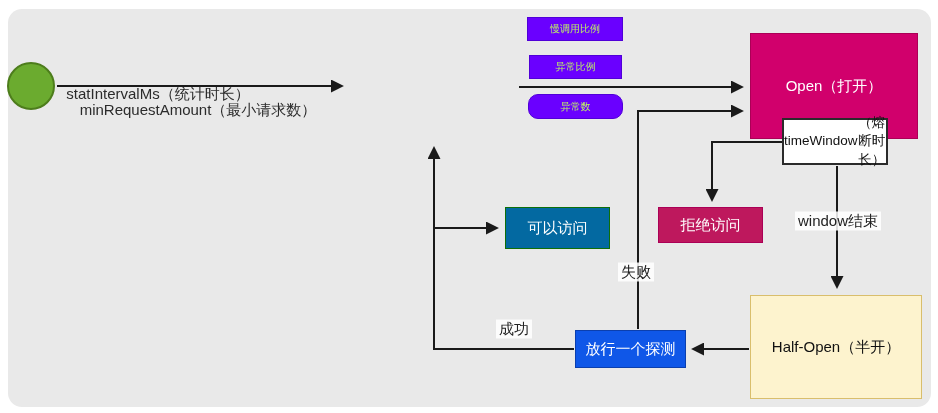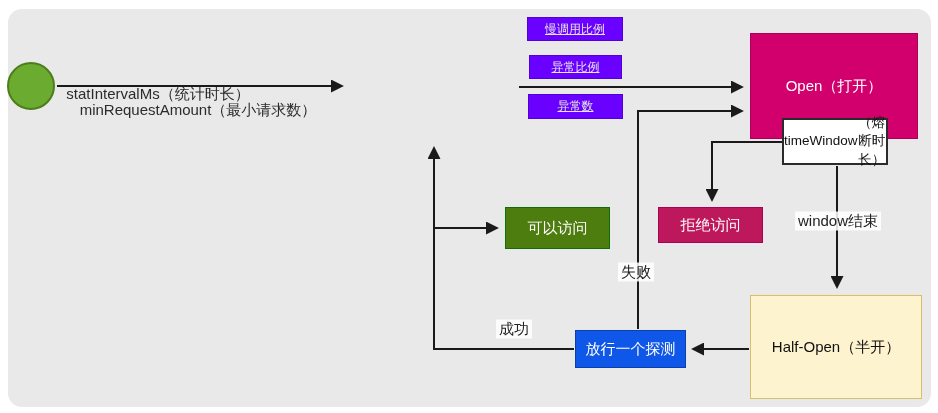--- a/index.html
+++ b/index.html
@@ -11,29 +11,29 @@
   svg.edges { position:absolute; left:0; top:0; width:938px; height:413px; z-index:1; }
 
   .node { position:absolute; display:flex; align-items:center; justify-content:center;
           text-align:center; z-index:2; }
   .start-circle { left:7px; top:62px; width:48px; height:48px; border-radius:50%;
                   background:#6bab2f; border:2px solid #4d7d1c; }
   .closed { left:350px; top:33px; width:168px; height:107px;
             background:#6bab2e; border:1px solid #5c9723; color:#fff; font-size:15px; }
   .open { left:750px; top:33px; width:168px; height:106px;
           background:#d1006c; border:1px solid #ab0056; color:#fff; font-size:15px; }
-  .rule { background:#6a00ff; border:1px solid #5000d8; color:#e5e5e5; font-size:12px;text-decoration:underline; }
+  .rule { background:#6a00ff; border:1px solid #5000d8; color:#bef264; font-size:10px; }
   .rule1 { left:527px; top:17px; width:96px; height:24px; }
   .rule2 { left:529px; top:55px; width:93px; height:24px; }
-  .rule3 { left:528px; top:94px; width:95px; height:25px; }
+  .rule3 { left:528px; top:94px; width:95px; height:25px;border-radius:10px; }
   .time-window { left:782px; top:118px; width:106px; height:47px; z-index:3;
                  background:#ffffff; border:2px solid #2b2b2b; color:#111;
                  font-size:13.5px; line-height:1.35; flex-direction:row; }
   .can-access { left:505px; top:207px; width:105px; height:42px;
-                background:#4d7c0f; border:1px solid #0e6f08; color:#fff; font-size:15px; }
+                background:#0369a1; border:1px solid #0e6f08; color:#fff; font-size:15px; }
   .reject-access { left:658px; top:207px; width:105px; height:36px;
                    background:#be185d; border:1px solid #ab0056; color:#fff; font-size:15px; }
   .half-open { left:750px; top:295px; width:172px; height:104px;
                background:#fdf3ce; border:1px solid #d9be6c; color:#111; font-size:15px; }
   .probe { left:575px; top:330px; width:111px; height:38px;
            background:#0f57e8; border:1px solid #0b3fae; color:#fff; font-size:15px; }
 
   .elabel { position:absolute; transform:translate(-50%,-50%); white-space:nowrap;
             color:#2b2b2b; font-size:15px; z-index:3; }
   .elabel.bg { background:rgba(255,255,255,0.85); padding:0 3px; color:#222; }

